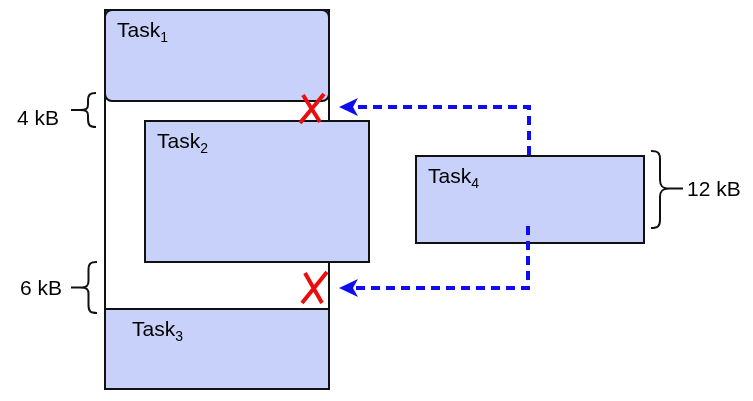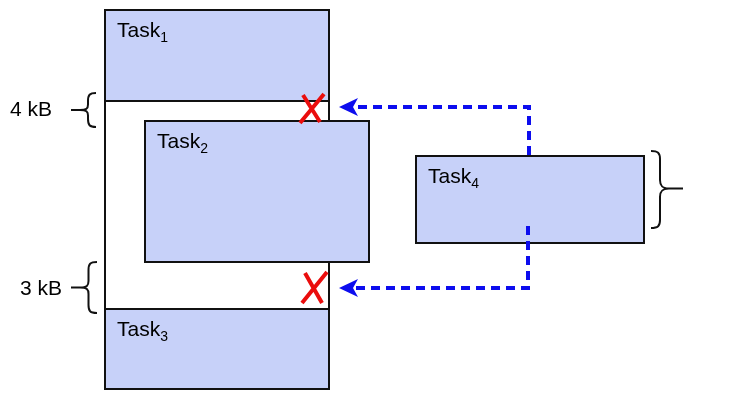--- a/index.html
+++ b/index.html
@@ -29,34 +29,34 @@
     border:2px solid var(--outline);
   }
   .task .lbl{
     display:block;
     padding:7px 0 0 11px;
     font-size:21px;
     line-height:24px;
     white-space:nowrap;
   }
   .task sub{font-size:14px;line-height:0;}
-  .t1{left:104px;top:9px;width:226px;height:93px;}
+  .t1{left:104px;top:9px;width:226px;height:93px;border-radius:8px;}
   .t2{left:104px;top:120px;width:226px;height:143px;margin-left:40px;}
-  .t3{left:104px;top:308px;width:226px;height:82px;}
+  .t3{left:104px;top:308px;width:226px;height:82px;padding-left:15px;}
   .t4{left:415px;top:155px;width:230px;height:89px;}
   .gap{background:#fff;}
   .g1{left:106px;top:102px;width:222px;height:18px;}
   .g2{left:106px;top:263px;width:222px;height:45px;}
   .sizelbl{
     font-size:21px;
     line-height:24px;
     height:24px;
     white-space:nowrap;
   }
-  .l4kb{left:10px;top:97px;width:56px;text-align:left;}
+  .l4kb{left:10px;top:106px;width:56px;text-align:center;}
   .l8kb{left:6px;top:276px;width:56px;text-align:right;}
   .l12kb{left:687px;top:177px;width:66px;text-align:left;}
   svg.overlay{position:absolute;left:0;top:0;width:753px;height:401px;}
   .brace{stroke:var(--outline);stroke-width:2;fill:none;}
   .dash{stroke:var(--arrow);stroke-width:4;fill:none;stroke-dasharray:9 6;}
   .head{fill:var(--arrow);stroke:none;}
   .xmark{stroke:var(--reject-x);stroke-width:4;fill:none;stroke-linecap:butt;}
 </style>
 </head>
 <body>
@@ -79,21 +79,22 @@
 
   <div class="abs task t3">
     <span class="lbl"><span>Task</span><sub>3</sub></span>
   </div>
 
   <div class="abs task t4">
     <span class="lbl"><span>Task</span><sub>4</sub></span>
   </div>
 
   <div class="abs sizelbl l4kb">4 kB</div>
-  <div class="abs sizelbl l8kb">3 kB</div>
+  <div class="abs sizelbl l8kb">6 kB</div>
+  <div class="abs sizelbl l12kb">12 kB</div>
 
   <svg class="overlay" viewBox="0 0 753 401">
 
     <path class="brace" d="M96 93 C89.5 93 88 95 88 101 L88 104.5 C88 108.5 86.5 110 80 110 C86.5 110 88 111.5 88 115.5 L88 119 C88 125 89.5 127 96 127 M80 110 L71 110"></path>
 
     <path class="brace" d="M97 262 C90 262 88.5 264 88.5 270 L88.5 281 C88.5 285.5 87 287.5 80 287.5 C87 287.5 88.5 289.5 88.5 294 L88.5 305 C88.5 311 90 313 97 313 M80 287.5 L71 287.5"></path>
 
     <path class="brace" d="M651 151 C658 151 660 153 660 159 L660 180 C660 185 661.5 188.5 669 188.5 C661.5 188.5 660 192 660 197 L660 220 C660 226 658 228 651 228 M669 188.5 L683 188.5"></path>
 
     <path class="dash" d="M529 155 L529 107 L349 107"></path>

